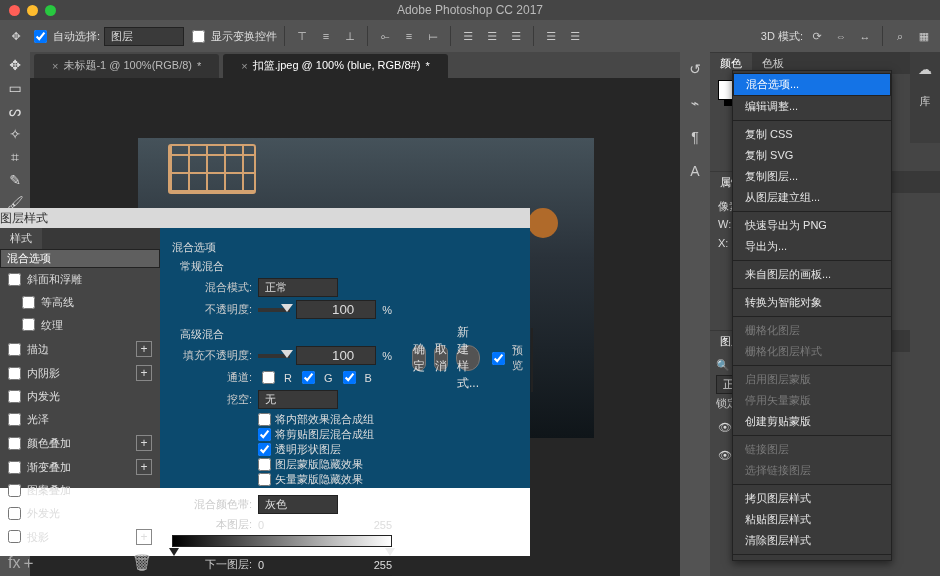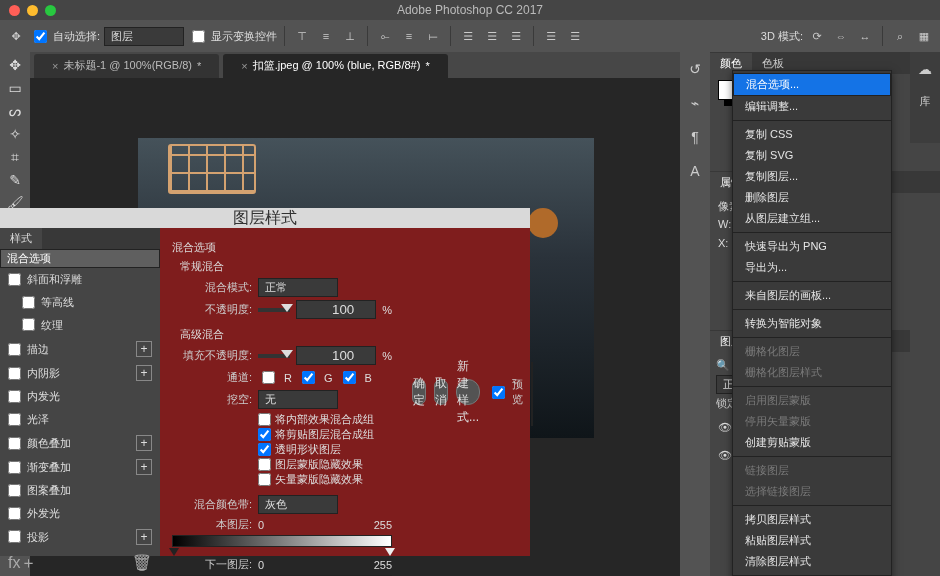--- a/index.html
+++ b/index.html
@@ -41,22 +41,22 @@
 
 .cc-bar{position:absolute;right:0;top:52px;width:30px;height:85px;background:#3d3d3d;display:flex;flex-direction:column;align-items:center;padding-top:6px;gap:14px;z-index:40}
 
 .ctxmenu{position:absolute;right:48px;top:70px;width:158px;background:#3a3a3a;border:1px solid #222;box-shadow:0 3px 8px rgba(0,0,0,.5);z-index:50;padding:2px 0}
 .ctxmenu .mi{padding:3px 12px;color:#e5e5e5;font-size:11px}
 .ctxmenu .mi.sel{background:#1473e6;color:#fff}
 .ctxmenu .mi.dis{color:#7a7a7a}
 .ctxmenu .msep{height:1px;background:#222;margin:3px 0}
 
 .dlg{position:absolute;left:0;top:208px;width:530px;height:348px;background:#fff;z-index:60}
-.dlg-titlebar{height:20px;background:#d9d9d9;color:#333;font-size:16px;text-align:center;line-height:20px}
-.dlg-body{display:flex;height:328px;background:#7f1d1d}
+.dlg-titlebar{height:20px;background:#d9d9d9;color:#333;font-size:12px;text-align:left;line-height:20px}
+.dlg-body{display:flex;height:260px;background:#0c4a6e}
 .dlg-side{width:160px;background:#454545;display:flex;flex-direction:column}
 .dlg-side-head{height:22px;background:#383838}
 .dlg-side-head .pt{display:inline-block;padding:3px 10px;background:#454545;color:#ddd}
 .fx-item{display:flex;align-items:center;justify-content:space-between;padding:4px 8px;color:#ddd;font-size:11px}
 .fx-item.sel{background:#5f5f5f;color:#fff}
 .fx-item .add{width:14px;height:14px;border:1px solid #888;display:flex;align-items:center;justify-content:center;font-size:12px}
 .fx-item input[type="checkbox"]{margin:0 6px 0 0}
 .dlg-center{flex:1;padding:8px 12px;color:#ddd;font-size:11px}
 .section-title{color:#ddd;margin:4px 0}
 .row{display:flex;align-items:center;gap:6px;margin:3px 0}
@@ -239,21 +239,20 @@
   </div>
 </div>
 
 <div class="ctxmenu" id="ctxmenu">
     <div class="mi sel">混合选项...</div>
     <div class="mi">编辑调整...</div>
     <div class="msep"></div>
     <div class="mi">复制 CSS</div>
     <div class="mi">复制 SVG</div>
     <div class="mi">复制图层...</div>
-    <div class="mi">删除图层</div>
     <div class="mi">从图层建立组...</div>
     <div class="msep"></div>
     <div class="mi">快速导出为 PNG</div>
     <div class="mi">导出为...</div>
     <div class="msep"></div>
     <div class="mi">来自图层的画板...</div>
     <div class="msep"></div>
     <div class="mi">转换为智能对象</div>
     <div class="msep"></div>
     <div class="mi dis">栅格化图层</div>

